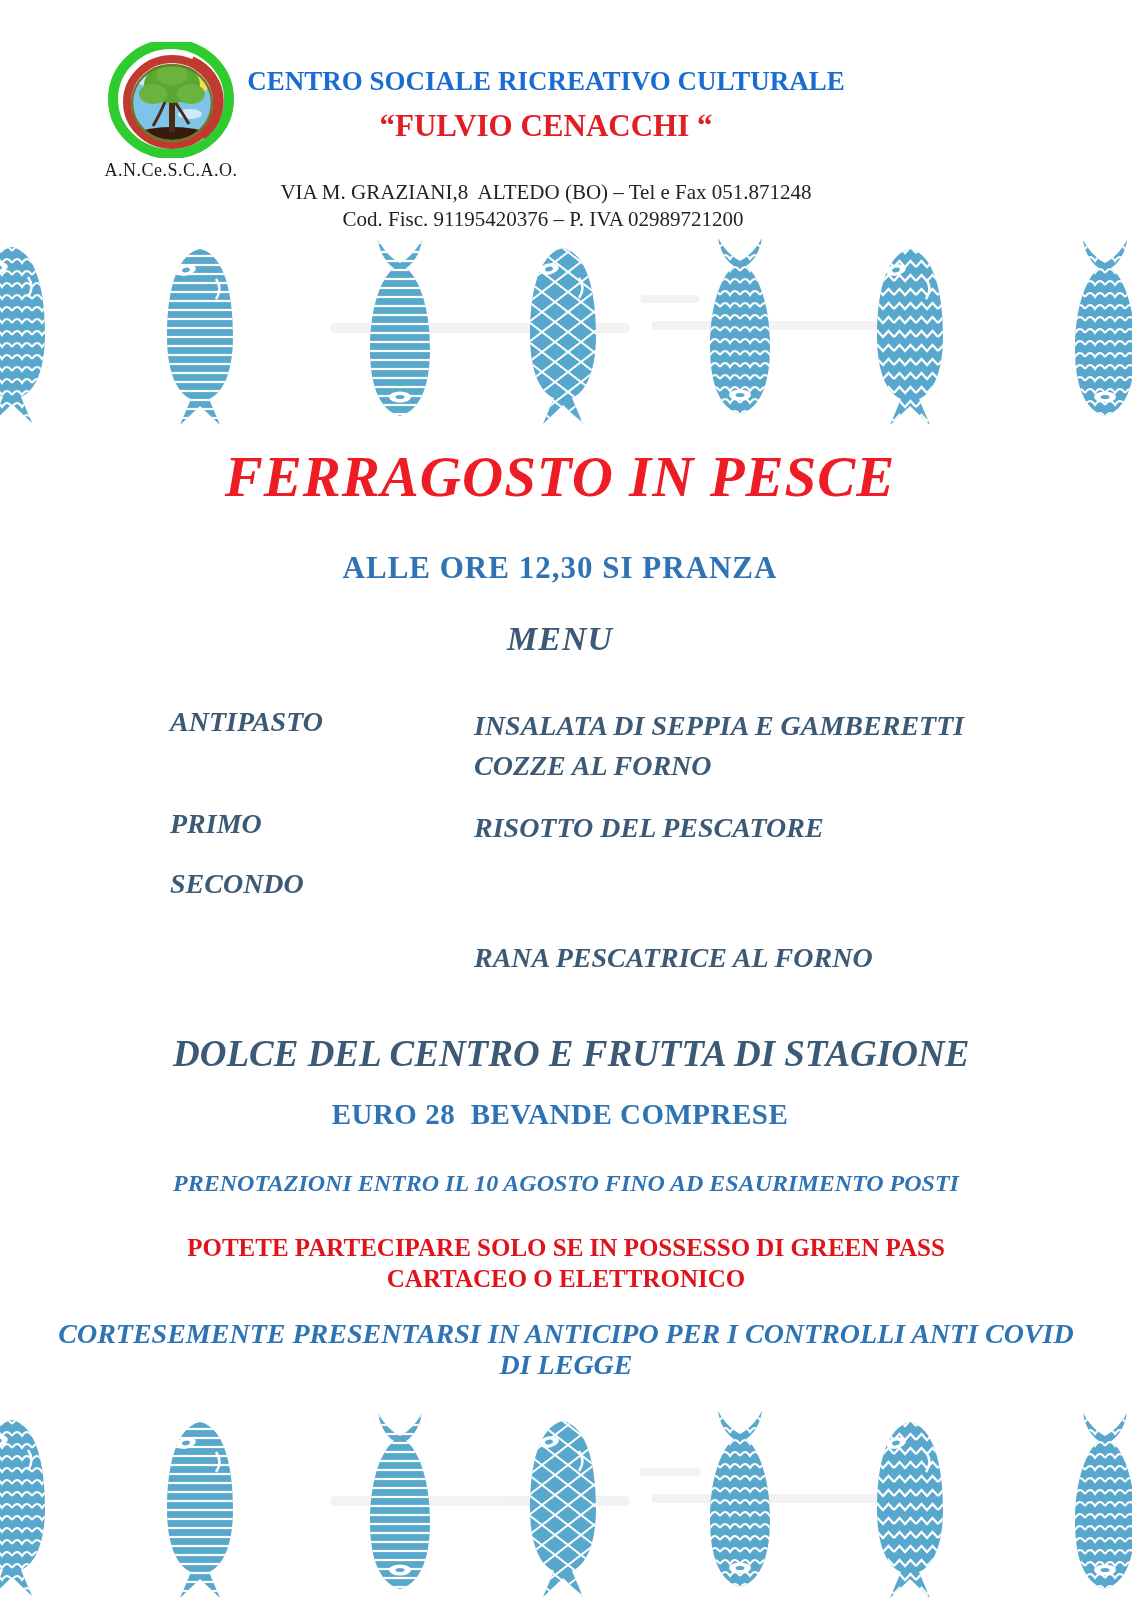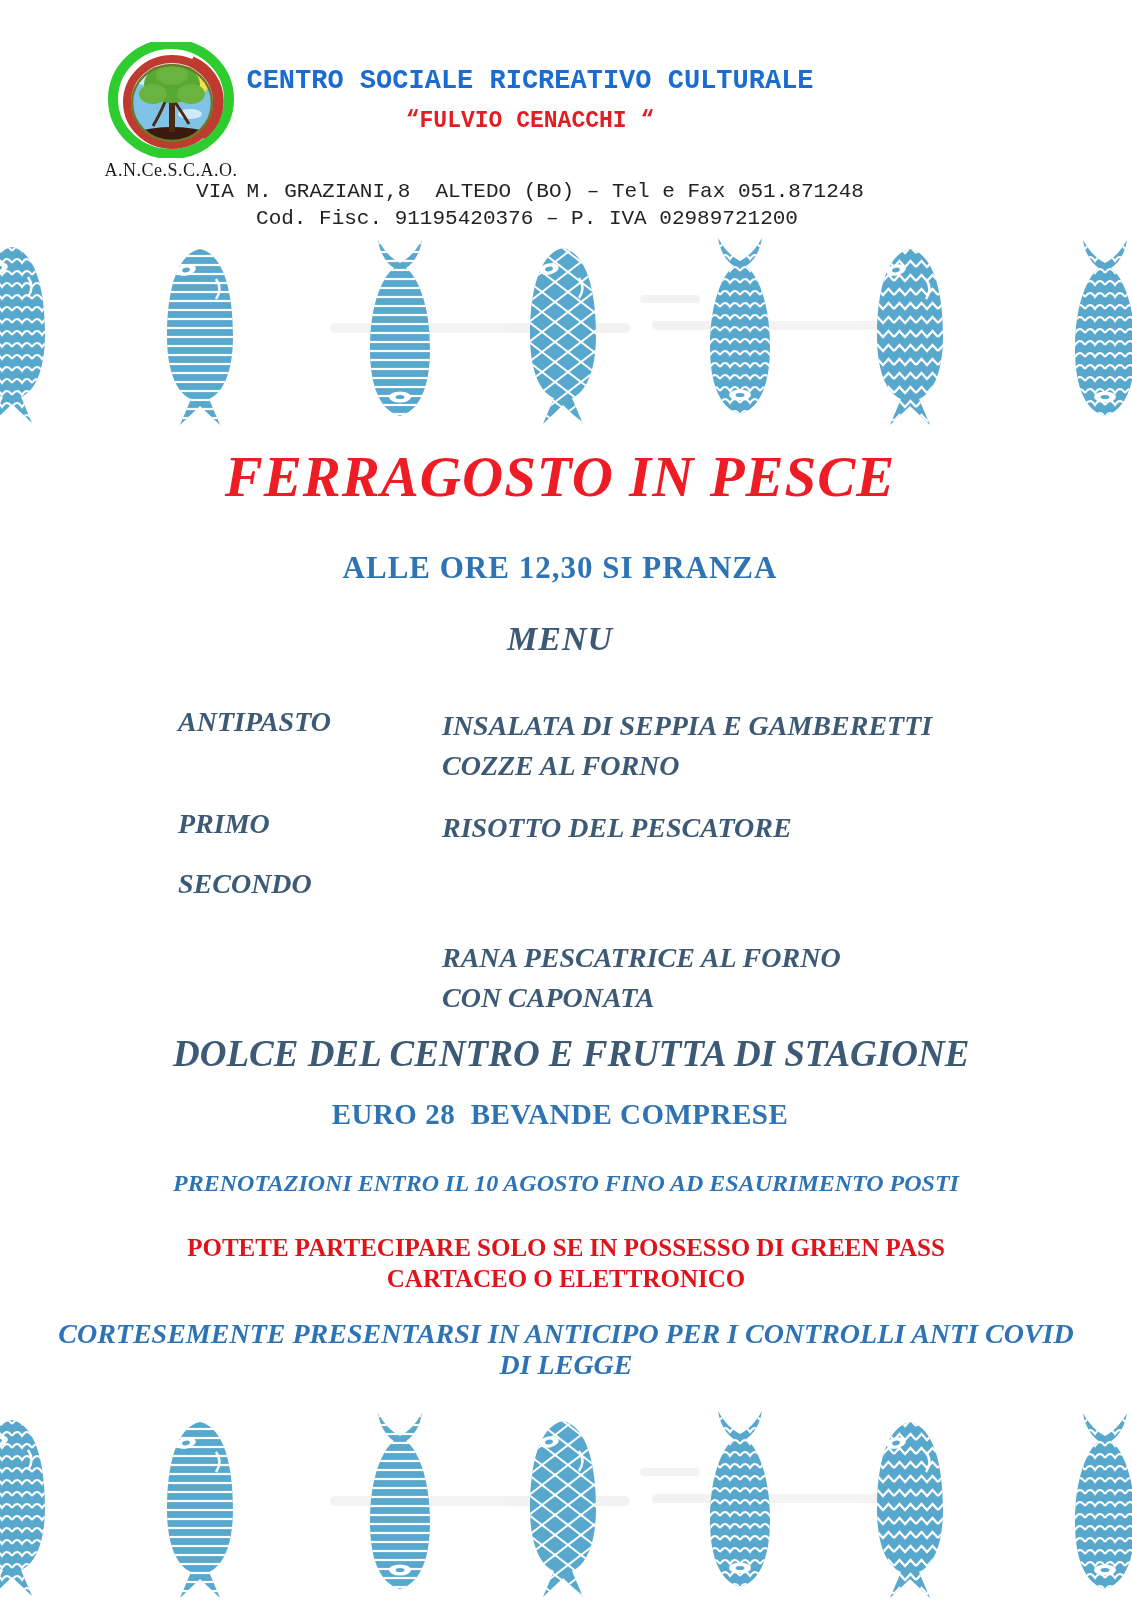--- a/index.html
+++ b/index.html
@@ -5,38 +5,38 @@
   html,body{margin:0;padding:0;background:#9a9a9a;}
   .page{
     position:relative;
     width:1132px;height:1600px;
     margin:0 auto;
     background:#ffffff;
     overflow:hidden;
     font-family:"Liberation Serif", serif;
   }
   .abs{position:absolute;}
-  .sans{font-family:Liberation Mono, monospace;}
+  .sans{font-family:Liberation Serif, serif;padding-left:16px;}
   .center{text-align:center;}
   .pre{white-space:pre-wrap;}
 
   
   .logo-block{left:86px;top:42px;width:170px;}
   .logo-svg{display:block;margin:0 auto;}
   .logo-caption{
     margin-top:2px;text-align:center;
     font-size:18px;color:#1a1a1a;letter-spacing:.5px;
   }
   .org-name{
     left:0;top:66px;width:1060px;
     font-size:27px;font-weight:bold;color:#1b6cd1;
   }
   .org-subname{
     left:0;top:108px;width:1060px;
-    font-size:23px;font-weight:bold;color:#e01e24;text-align:center;
+    font-size:31px;font-weight:bold;color:#e01e24;text-align:center;
   }
   .address-line{
     left:0;top:180px;width:1060px;
     font-size:21px;color:#222;
   }
   .fiscal-line{
     left:0;top:207px;width:1054px;
     font-size:21px;color:#222;
   }
 
@@ -54,21 +54,21 @@
   .time-line{
     left:0;top:550px;width:1120px;
     font-size:31px;font-weight:bold;color:#2e74b5;letter-spacing:1px;
   }
   .menu-heading{
     left:0;top:620px;width:1120px;
     font-size:34px;font-weight:bold;font-style:italic;color:#3c5a75;letter-spacing:1px;
   }
 
   
-  .menu-row{position:absolute;left:178px;width:920px;display:flex;}
+  .menu-row{position:absolute;left:170px;width:920px;display:flex;gap:40px;}
   .menu-label{
     width:264px;flex:0 0 264px;
     font-size:28px;font-weight:bold;font-style:italic;color:#3c5a75;
   }
   .menu-dishes{flex:1;}
   .menu-dishes div{
     font-size:28px;font-weight:bold;font-style:italic;color:#3c5a75;
     line-height:40px;
   }
   .row-0{top:706px;}
@@ -231,21 +231,20 @@
       <div>RISOTTO DEL PESCATORE</div>
     </div>
   </div>
   <div class="menu-row row-2">
     <div class="menu-label">SECONDO</div>
   </div>
   <div class="menu-row row-3">
     <div class="menu-label"></div>
     <div class="menu-dishes">
       <div>RANA PESCATRICE AL FORNO</div>
-      <div>CON CAPONATA</div>
     </div>
   </div>
 
   <div class="abs dessert-line">DOLCE DEL CENTRO E FRUTTA DI STAGIONE</div>
   <div class="abs center price-line pre">EURO 28  BEVANDE COMPRESE</div>
 
   <div class="abs center booking-line">PRENOTAZIONI ENTRO IL 10 AGOSTO FINO AD ESAURIMENTO POSTI</div>
   <div class="abs center greenpass-block">
     <div>POTETE PARTECIPARE SOLO SE IN POSSESSO DI GREEN PASS</div>
     <div>CARTACEO O ELETTRONICO</div>

